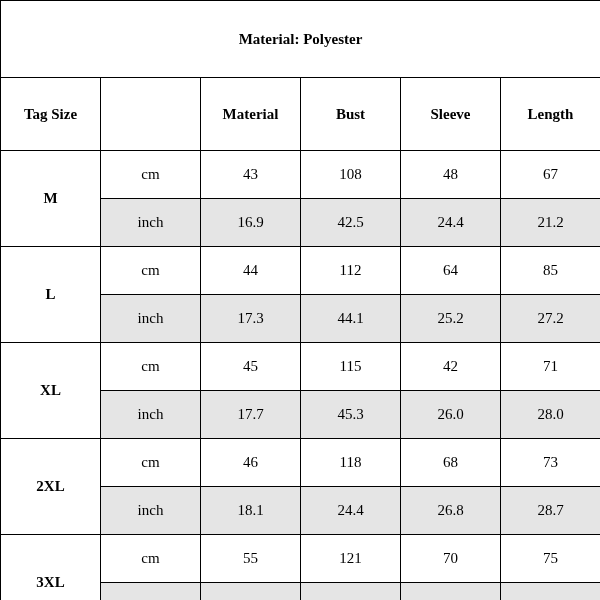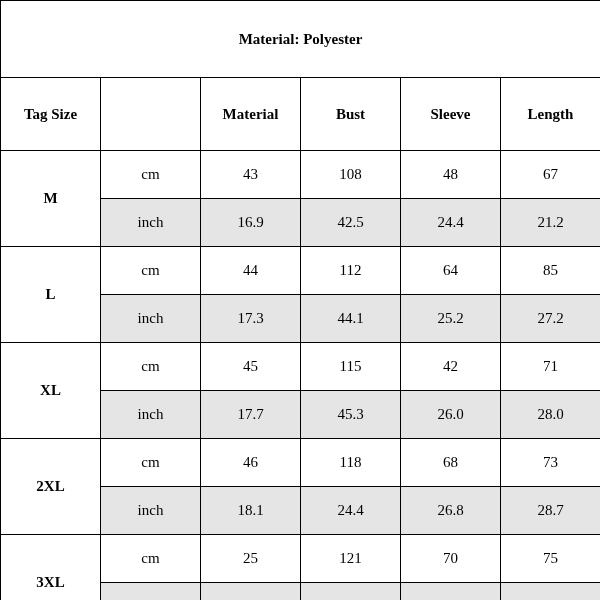--- a/index.html
+++ b/index.html
@@ -160,21 +160,21 @@
         <td class="unit-cell">inch</td>
         <td>18.1</td>
         <td>24.4</td>
         <td>26.8</td>
         <td>28.7</td>
       </tr>
 
       <tr class="cm-row">
         <td class="size-label" rowspan="2">3XL</td>
         <td class="unit-cell">cm</td>
-        <td>25</td>
+        <td>55</td>
         <td>121</td>
         <td>70</td>
         <td>75</td>
       </tr>
       <tr class="inch-row">
         <td class="unit-cell">inch</td>
         <td>18.5</td>
         <td>47.6</td>
         <td>27.6</td>
         <td>29.5</td>

